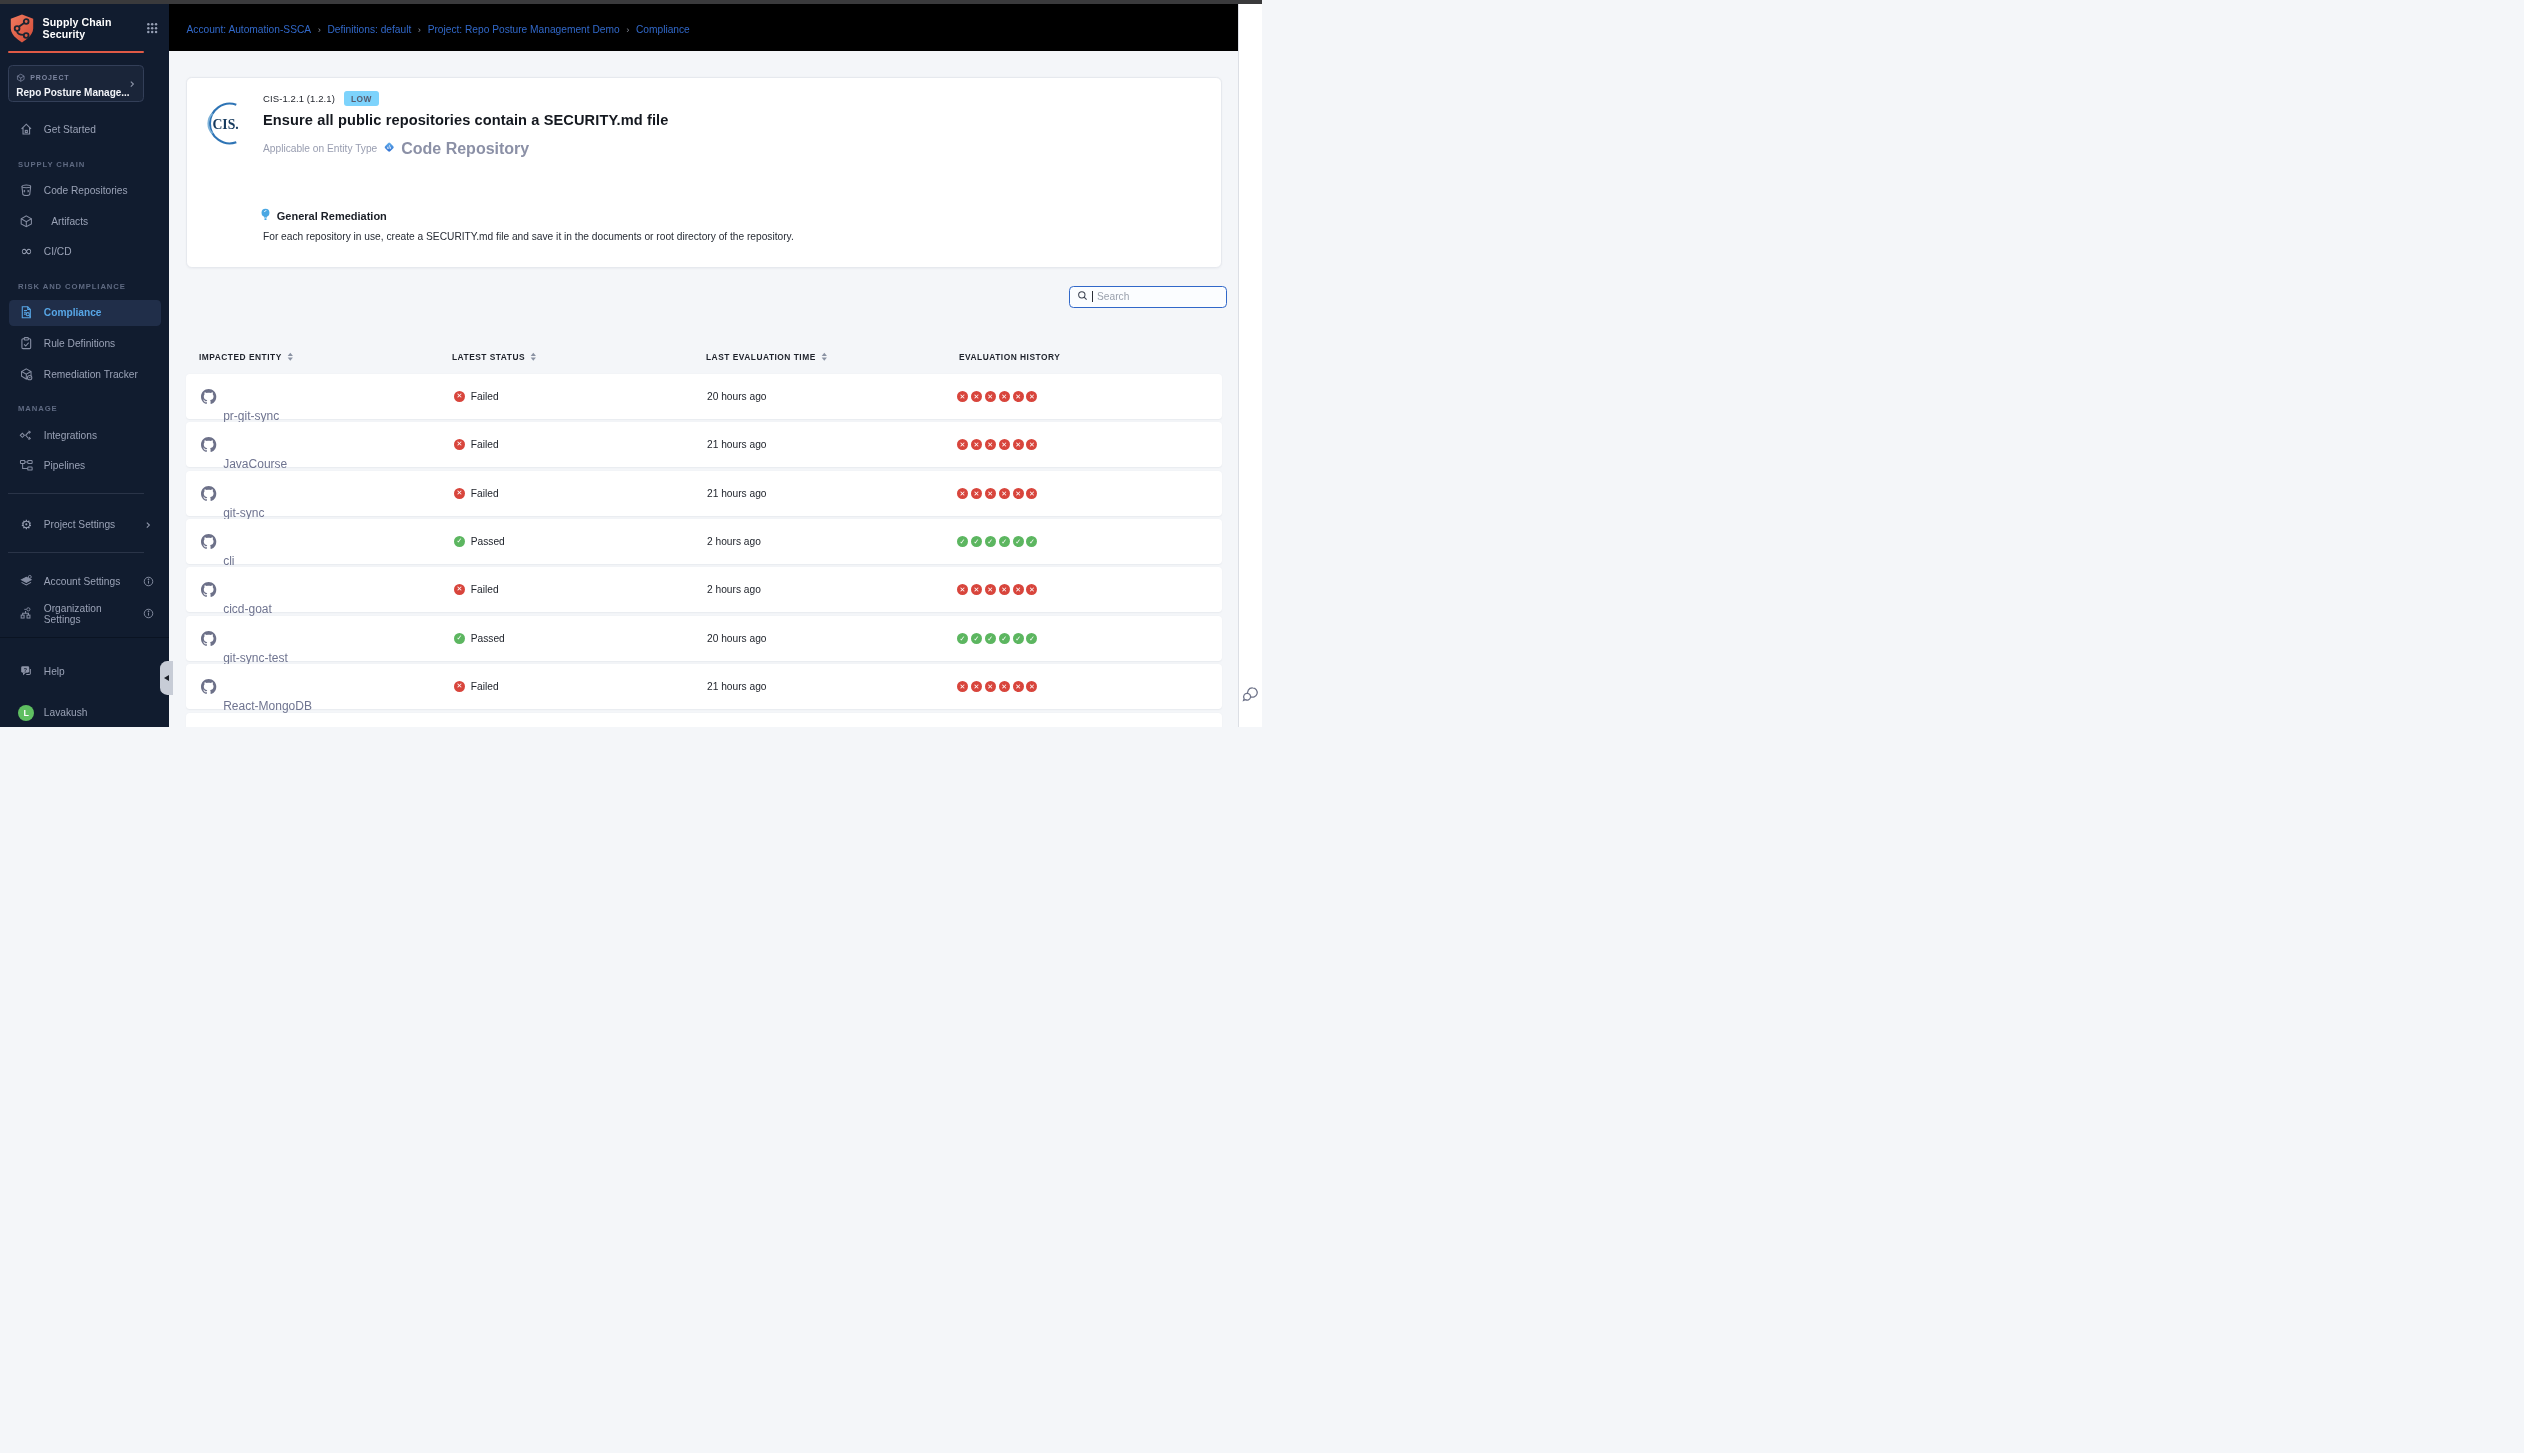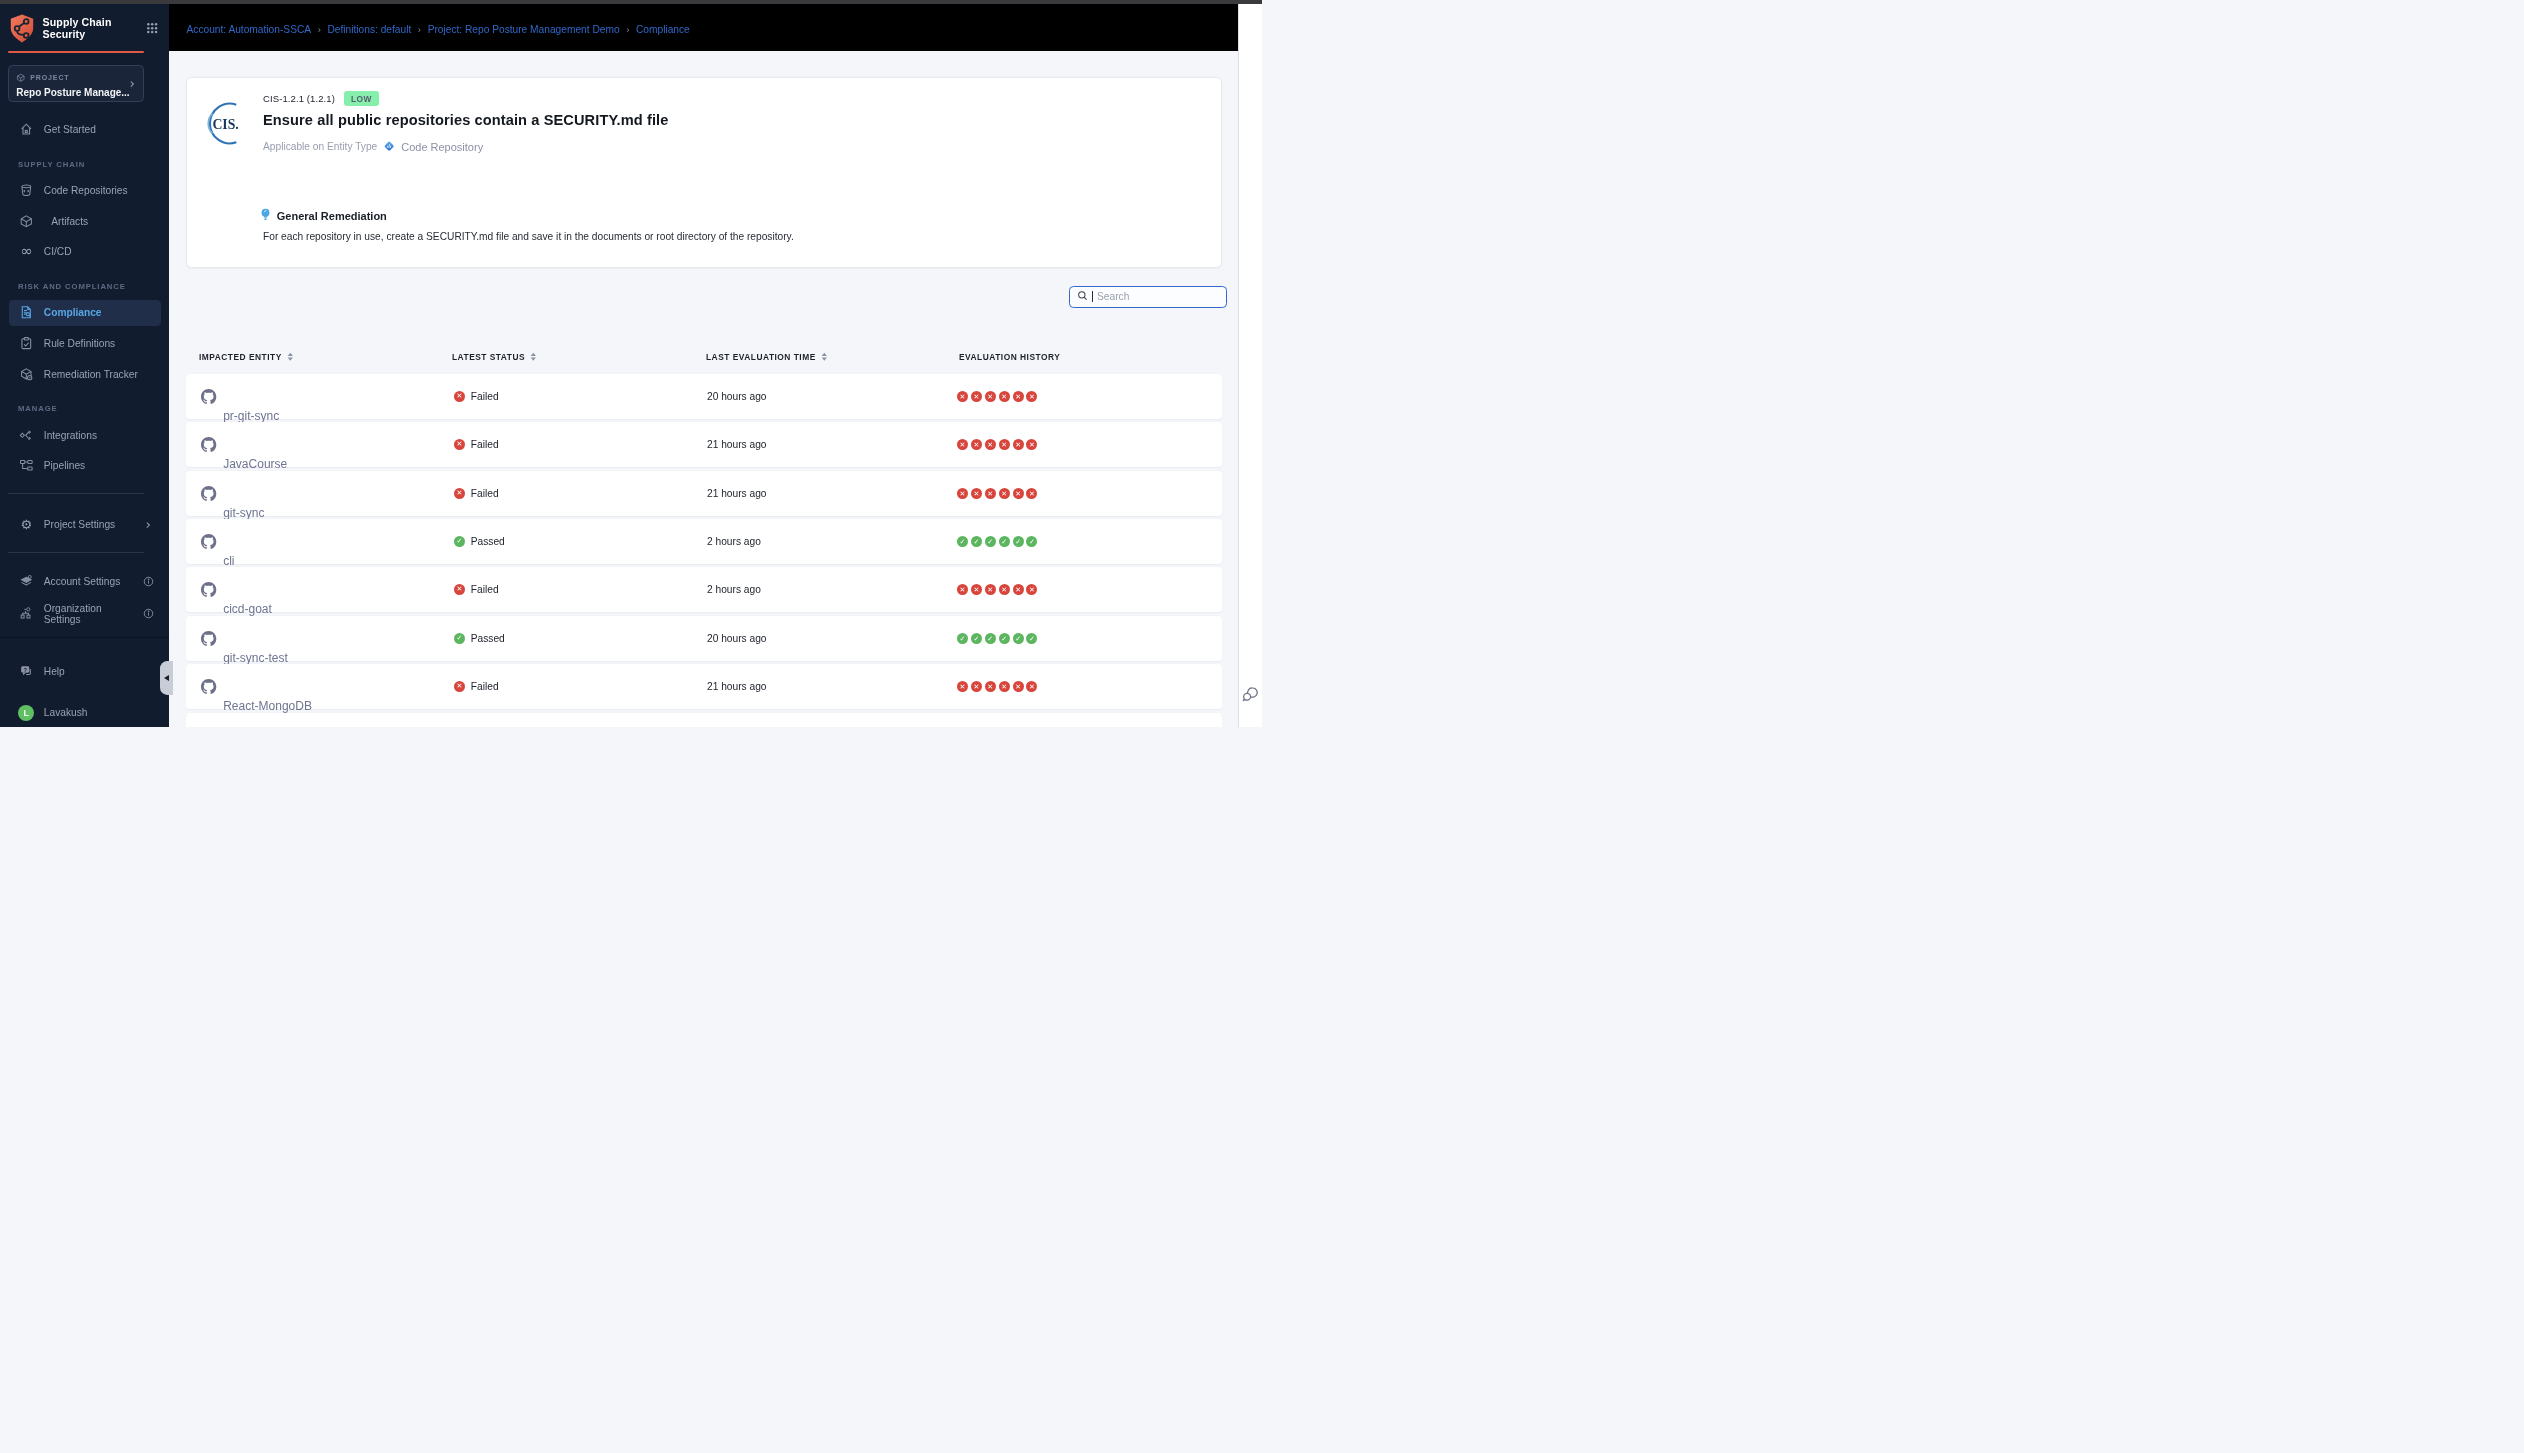--- a/index.html
+++ b/index.html
@@ -39,25 +39,25 @@
   .main { position:absolute; top:3.7px; left:169px; width:1069px; height:723px; background:#f4f6f9; overflow:hidden; }
   .crumb-bar { position:absolute; top:0; left:0; width:100%; height:47px; background:#000000; }
   .crumbs { position:absolute; top:20.5px; left:17.5px; display:flex; align-items:center; gap:6.6px; font-size:10.2px; }
   .crumb { color:#3168c9; cursor:pointer; text-decoration:none; }
   .crumb-sep { color:#8a8f9c; font-size:9.5px; }
 
   .rule-card { position:absolute; top:73px; left:17px; width:1036px; height:191px; background:#fff; border:0.7px solid #e6e9ee; border-radius:5.8px; box-shadow:0 0.7px 2.2px rgba(20,30,60,.04); }
   .cis-logo { position:absolute; top:23.4px; left:16px; }
   .meta-row { position:absolute; top:13px; left:76px; display:flex; align-items:center; gap:8.8px; }
   .rule-id { font-size:9.5px; color:#23262e; letter-spacing:0.1px; }
-  .sev-badge { background:#86efac; color:#585d70; font-size:8.4px; font-weight:700; letter-spacing:0.4px; padding:2.9px 7.3px; border-radius:2.9px; }
+  .sev-badge { background:#7dd3fc; color:#585d70; font-size:8.4px; font-weight:700; letter-spacing:0.4px; padding:2.9px 7.3px; border-radius:2.9px; }
   .rule-title { position:absolute; top:34px; left:76px; font-size:14.6px; font-weight:700; color:#14181f; letter-spacing:0.1px; }
   .applicable-row { position:absolute; top:62px; left:76px; display:flex; align-items:center; gap:5.8px; }
   .applicable-label { color:#989db0; font-size:10.2px; }
-  .entity-type { color:#8b90a6; font-size:11px; }
+  .entity-type { color:#8b90a6; font-size:16px;font-weight:bold; }
   .rule-desc { position:absolute; top:85px; left:76px; width:942px; font-size:10.2px; line-height:15.3px; color:#272c35; }
   .remed-head { position:absolute; top:130px; left:73px; display:flex; align-items:center; gap:5.8px; font-size:11px; font-weight:700; color:#1a1e26; }
   .remed-text { position:absolute; top:153px; left:76px; font-size:10.2px; color:#272c35; }
 
   .search-box { position:absolute; top:282px; left:900px; width:158px; height:22px; background:#fbfdff; border:1.1px solid #3168c9; border-radius:4.4px; display:flex; align-items:center; padding:0 6.6px; gap:4.4px; }
   .search-caret { width:0.7px; height:11px; background:#2a2e36; }
   .search-input { border:none; outline:none; background:transparent; font-size:10.2px; color:#2a2e36; width:117px; font-family:inherit; }
   .search-input::placeholder { color:#9aa1ad; }
 
   .thead { position:absolute; top:346px; height:14.6px; display:flex; align-items:center; gap:5.1px; font-size:8.4px; font-weight:700; letter-spacing:0.5px; color:#1d212a; cursor:pointer; }

